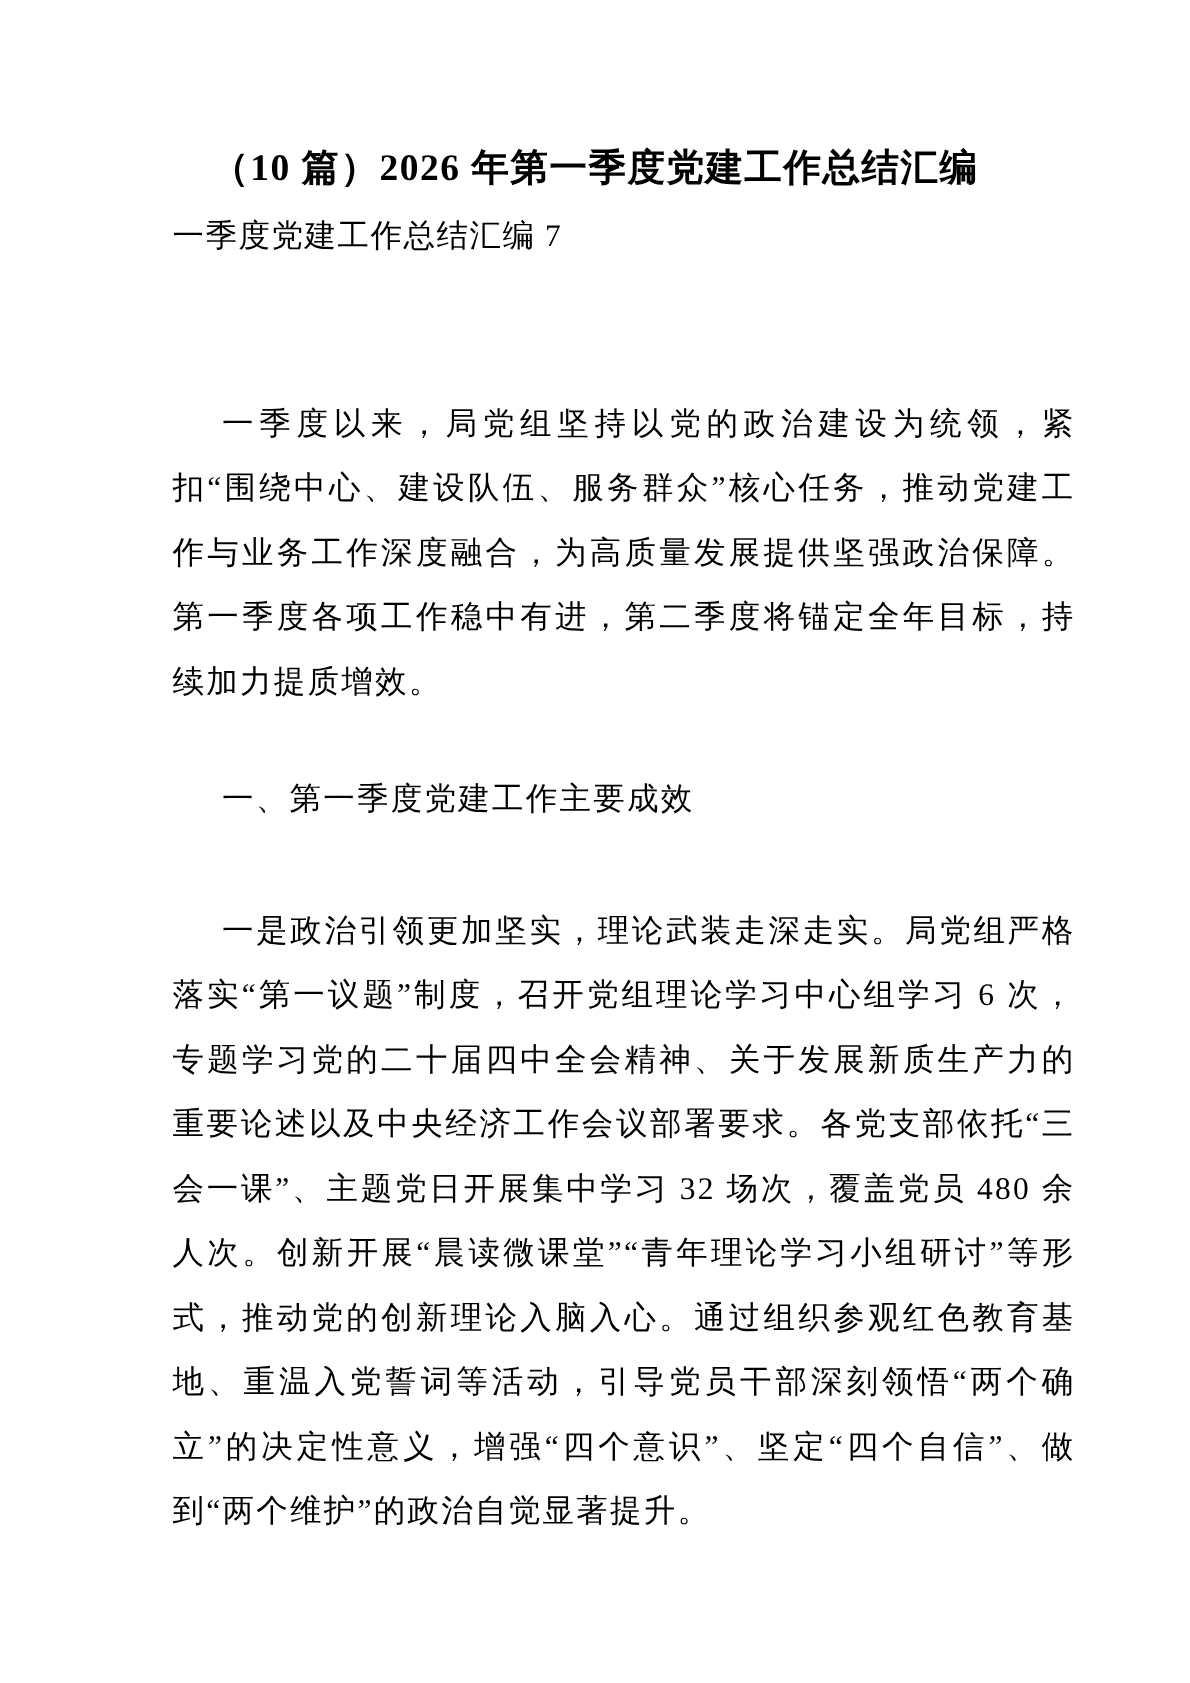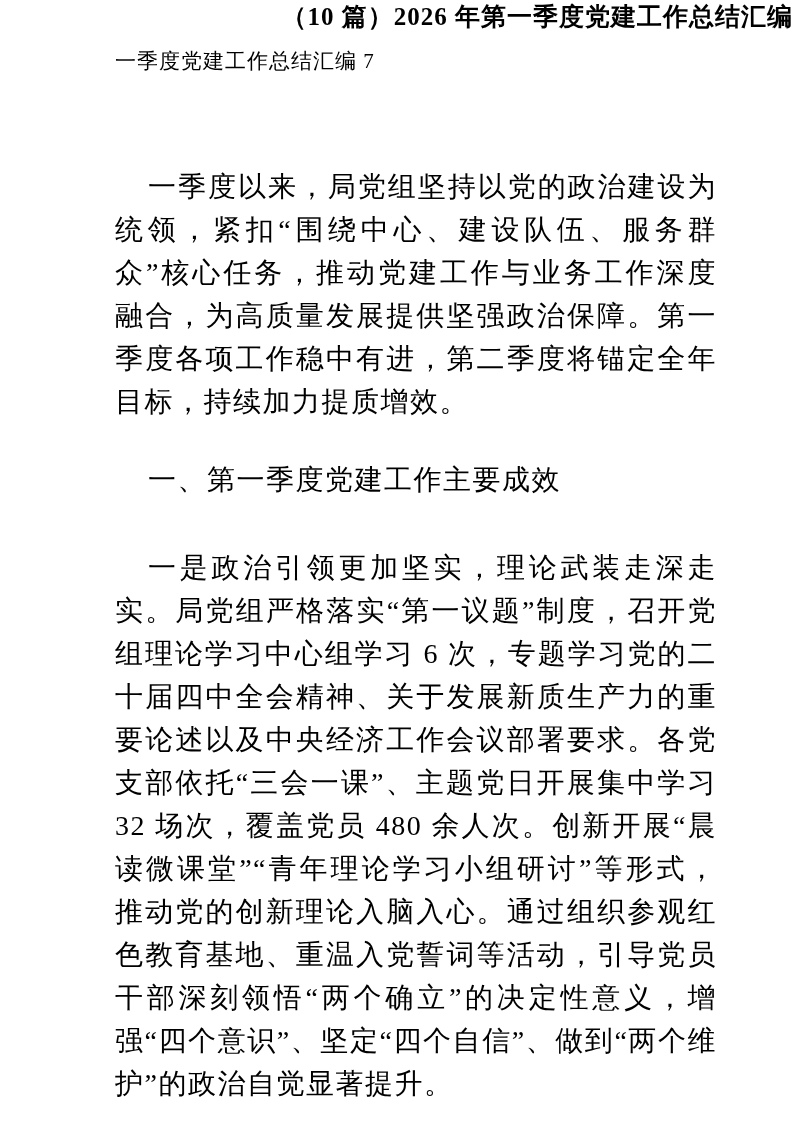--- a/index.html
+++ b/index.html
@@ -11,36 +11,37 @@
     position: relative;
     width: 793px;
     height: 1122px;
     margin: 0 auto;
     background: #ffffff;
     color: #000000;
     font-family: "Liberation Serif", "DejaVu Serif", serif;
     overflow: hidden;
   }
   .doc-title {
-    text-align: right;
+    padding-top: 96px;
+    text-align: center;
     font-size: 25px;
     font-weight: 700;
     line-height: 34px;
     letter-spacing: 1px;
   }
   .doc-subtitle {
     margin: 10px 76px 0 115px;
     font-size: 21px;
     line-height: 34px;
     letter-spacing: 1px;
     text-align: left;
   }
   .para {
     margin: 0 76px 0 115px;
-    font-size: 28px;
+    font-size: 21px;
     line-height: 43px;
     letter-spacing: 1.5px;
     text-align: justify;
     text-justify: inter-ideograph;
     text-indent: 33px;
   }
   .para.intro {
     margin-top: 87px;
   }
   .para.heading {

